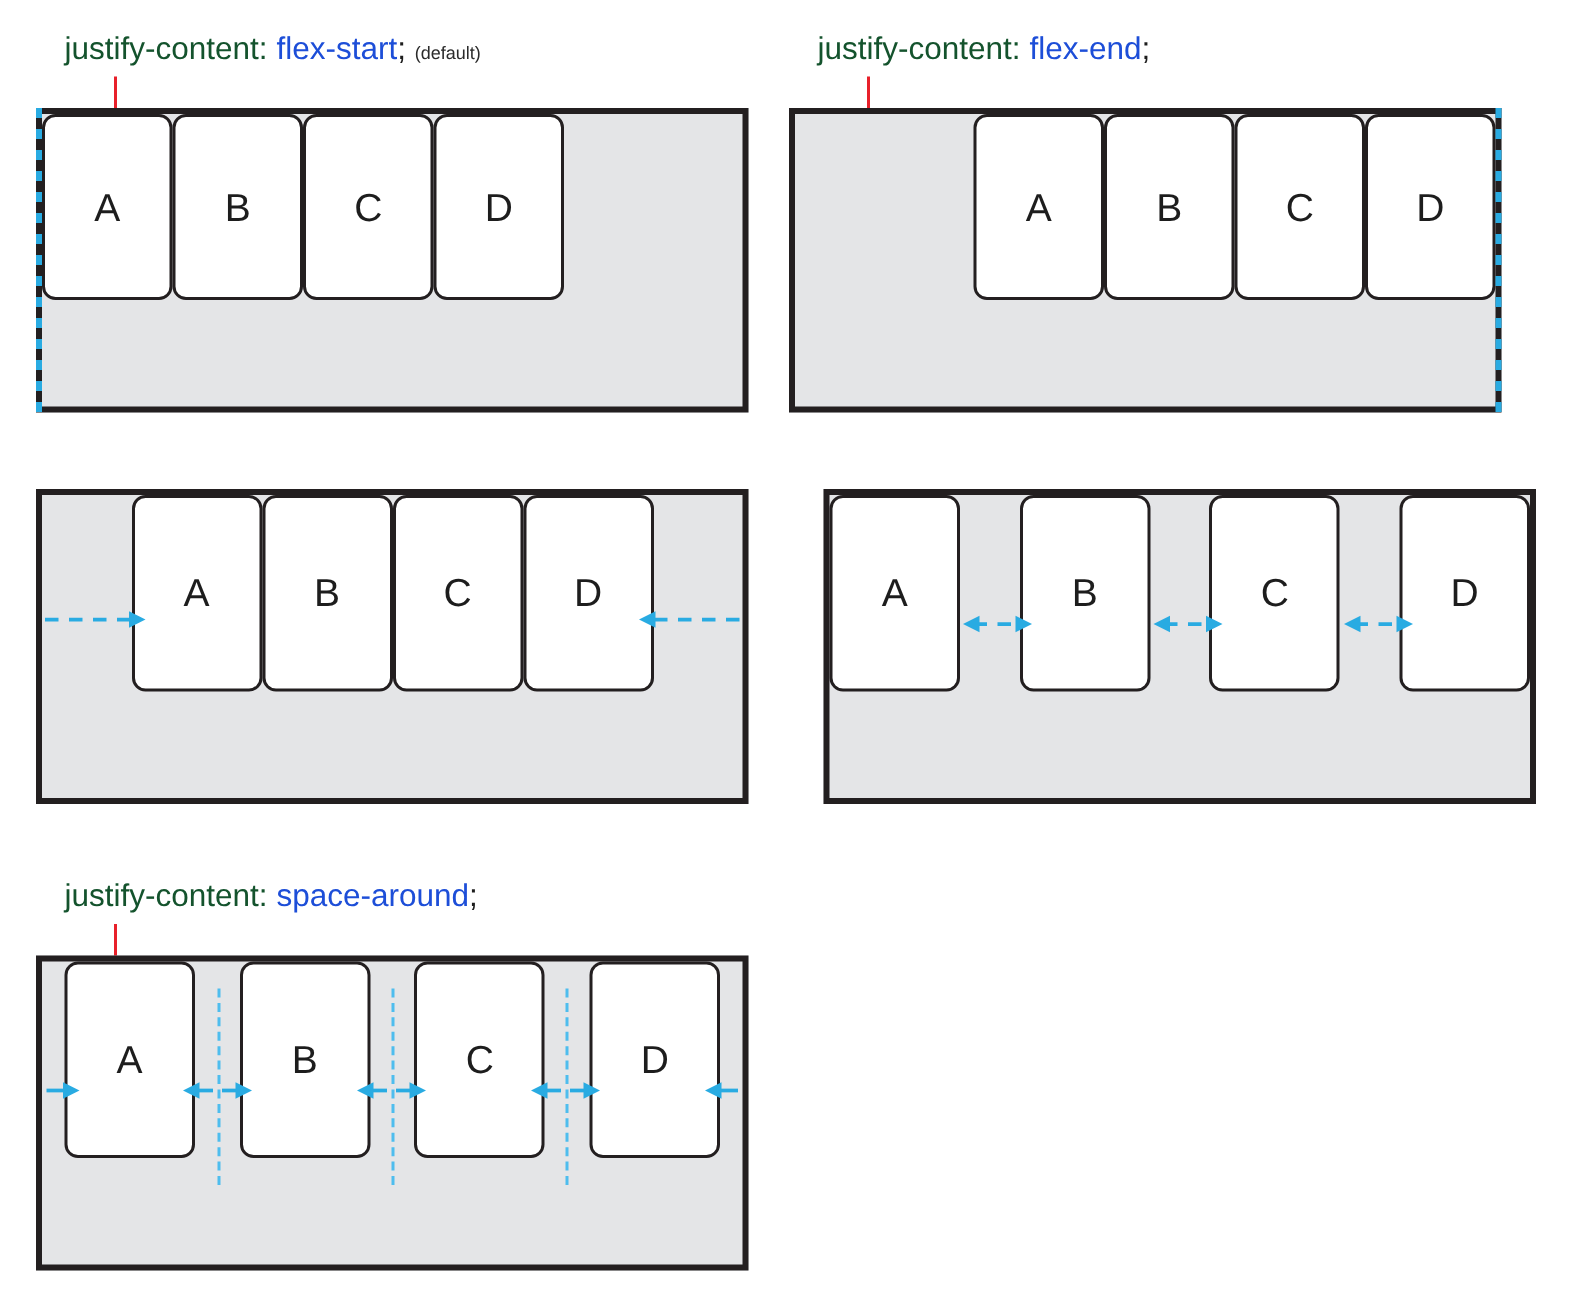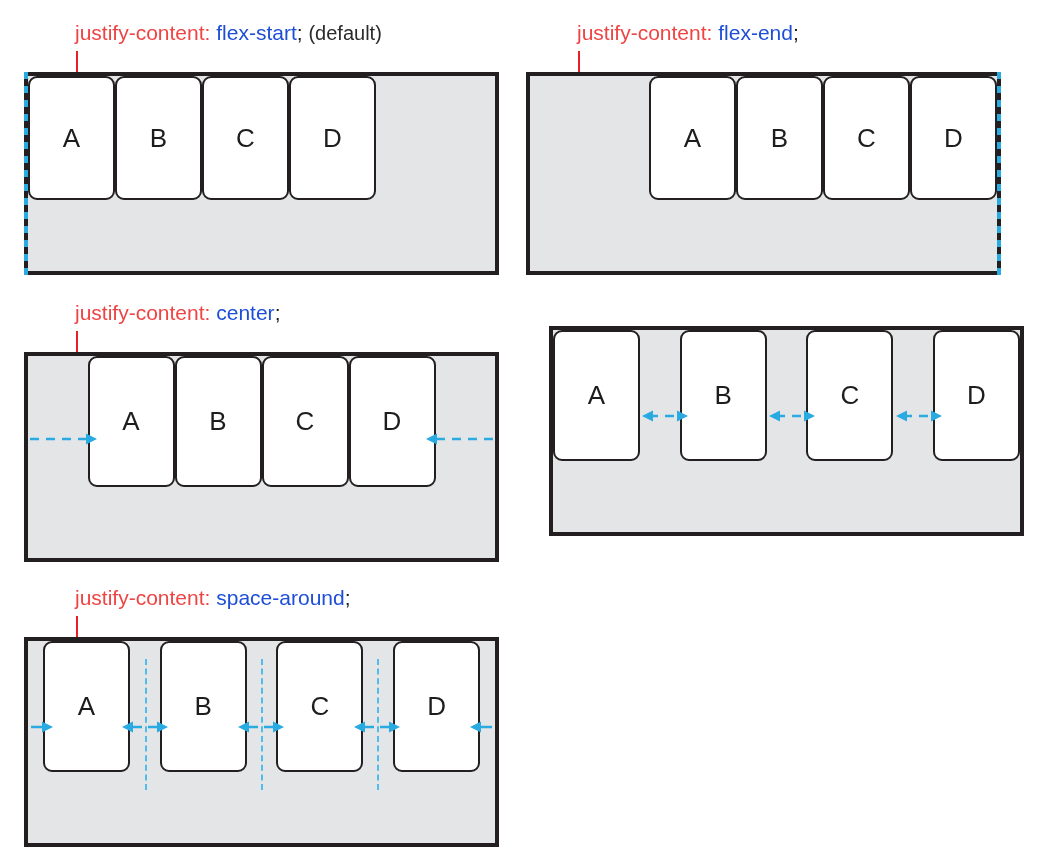--- a/index.html
+++ b/index.html
@@ -27,24 +27,24 @@
 
   
   .caption {
     font-size: 21px;
     color: #1d1d1d;
     white-space: nowrap;
     line-height: 1;
     padding-left: 19px;
     height: 26px;
   }
-  .caption .prop   { color: #ef4444; margin-left: 32px; }
+  .caption .prop   { color: #14532d; }
   .caption .value  { color: #1d4ed8; }
   .caption .semi   { color: #1d1d1d; }
-  .caption .note   { font-size: 20px; color: #2b2b2b; }
+  .caption .note   { font-size: 12px; color: #2b2b2b; }
 
   
   .tick {
     position: absolute;
     left: 52px;
     width: 2px;
     background: #e8202a;
   }
   .cell-0 .tick { top: 29px; height: 23px; }
   .cell-1 .tick { top: 29px; height: 23px; }
@@ -159,24 +159,20 @@
   <div class="container c-flex-end">
     <div class="edge-marker edge-right"></div>
     <div class="box">A</div>
     <div class="box">B</div>
     <div class="box">C</div>
     <div class="box">D</div>
   </div>
 </div>
 
 <div class="figure cell-2">
-  <div class="caption">
-    <span class="prop">justify-content:</span>
-    <span class="value">center</span><span class="semi">;</span>
-  </div>
   <div class="tick"></div>
 
   <div class="container c-center">
     <div class="arrows">
       <svg viewBox="0 0 467 202" preserveAspectRatio="none">
         <g stroke="#29abe2" stroke-width="2.5" fill="none" stroke-dasharray="9 7">
           <line x1="2" y1="83" x2="62" y2="83"></line>
           <line x1="465" y1="83" x2="405" y2="83"></line>
         </g>
         <polygon points="69,83 58,77.5 58,88.5" fill="#29abe2"></polygon>

